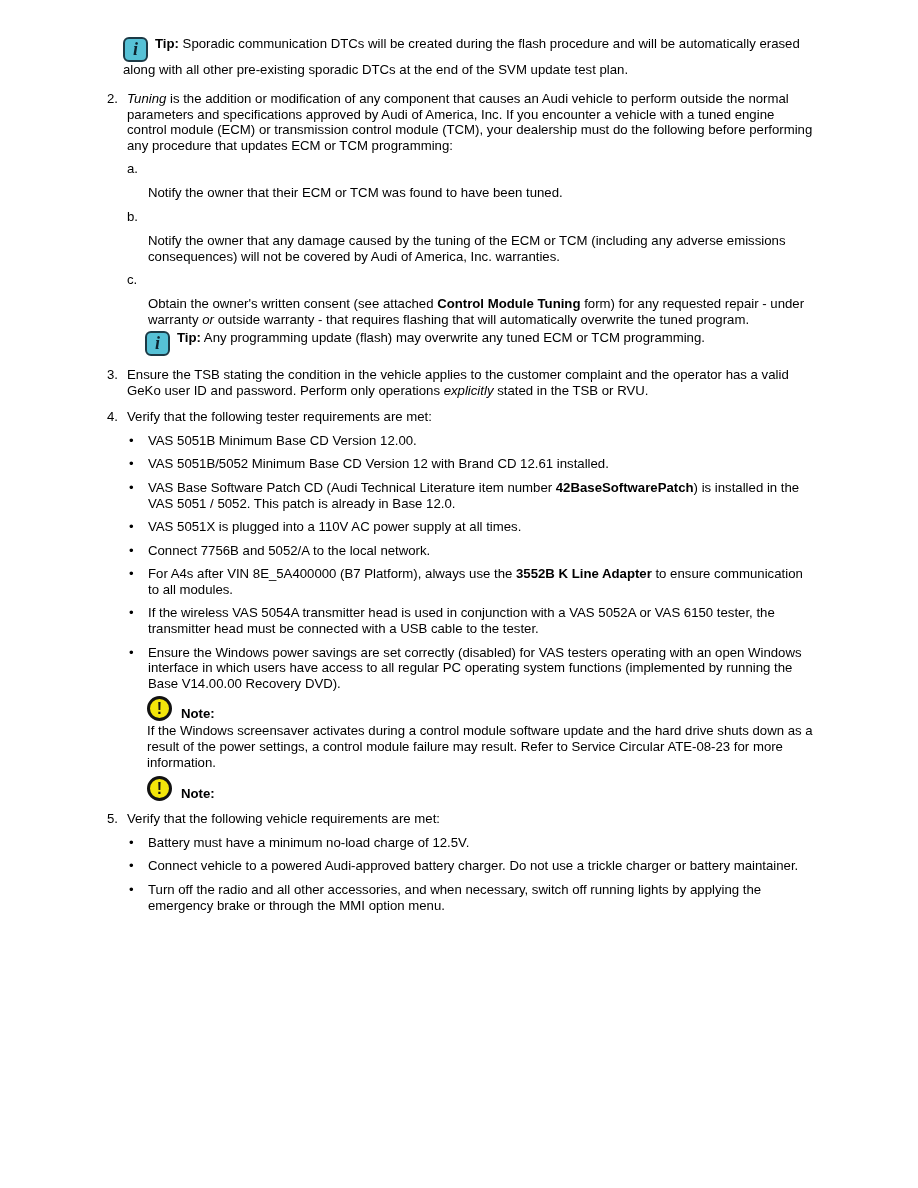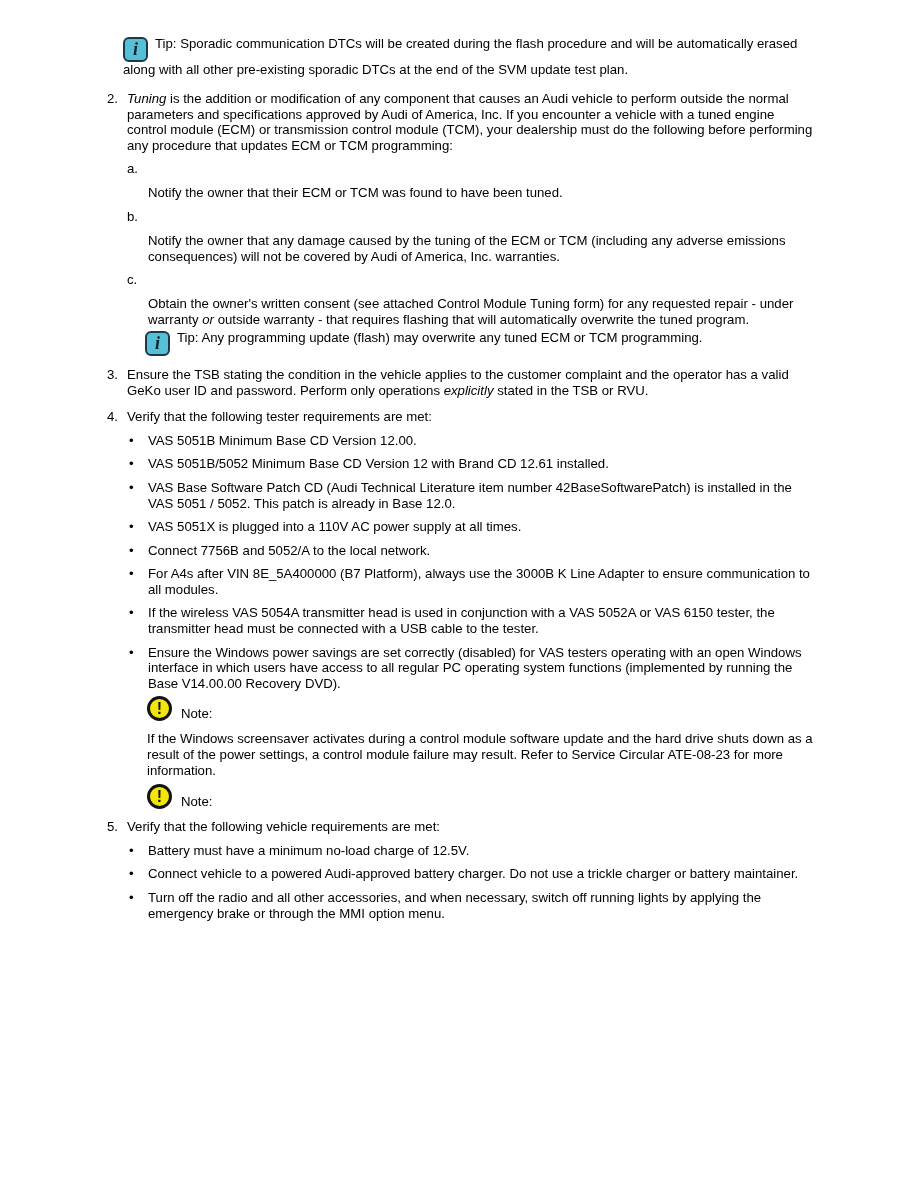--- a/index.html
+++ b/index.html
@@ -10,21 +10,21 @@
     font-size: 13.2px;
     line-height: 15.6px;
     color: #000000;
     position: relative;
   }
   .content {
     position: absolute;
     left: 107px; top: 36px;
     width: 708px;
   }
-  .b { font-weight: normal; }
+  .b { font-weight: bold; }
   .i { font-style: italic; text-align: center; }
 
   
   .num-item { display: flex; margin-top: 12px; }
   .num-item .num { flex: none; width: 20px; }
   .num-item .body { flex: 1; }
 
   
   .sub-item { display: flex; margin-left: 20px; margin-top: 8px; }
   .sub-item .letter { flex: none; width: 21px; }
@@ -66,21 +66,21 @@
     background: #f2e50a;
     display: flex; align-items: center; justify-content: center;
     margin-right: 9px;
   }
   .noteicon .glyph {
     font-weight: bold;
     font-size: 16px; line-height: 16px;
     color: #111111;
   }
   .note-head .note-label { padding-bottom: 0px; }
-  .note-body { margin-top: 10px; }
+  .note-body { margin-top: 2px; }
 
   .first-block { margin-top: 0; }
 </style>
 </head>
 <body>
 
 <div class="content">
 
   <div class="tip1 first-block">
     <span class="tipicon">
@@ -139,21 +139,21 @@
   <div class="bullet-item">
     <span class="dot">•</span>
     <span class="body">VAS 5051X is plugged into a 110V AC power supply at all times.</span>
   </div>
   <div class="bullet-item">
     <span class="dot">•</span>
     <span class="body">Connect 7756B and 5052/A to the local network.</span>
   </div>
   <div class="bullet-item">
     <span class="dot">•</span>
-    <span class="body"><span>For A4s after VIN 8E_5A400000 (B7 Platform), always use the </span><span class="b">3000B K Line Adapter</span><span> to ensure communication to all modules.</span></span>
+    <span class="body"><span>For A4s after VIN 8E_5A400000 (B7 Platform), always use the </span><span class="b">3552B K Line Adapter</span><span> to ensure communication to all modules.</span></span>
   </div>
   <div class="bullet-item">
     <span class="dot">•</span>
     <span class="body">If the wireless VAS 5054A transmitter head is used in conjunction with a VAS 5052A or VAS 6150 tester, the transmitter head must be connected with a USB cable to the tester.</span>
   </div>
   <div class="bullet-item">
     <span class="dot">•</span>
     <span class="body">Ensure the Windows power savings are set correctly (disabled) for VAS testers operating with an open Windows interface in which users have access to all regular PC operating system functions (implemented by running the Base V14.00.00 Recovery DVD).</span>
   </div>
 

